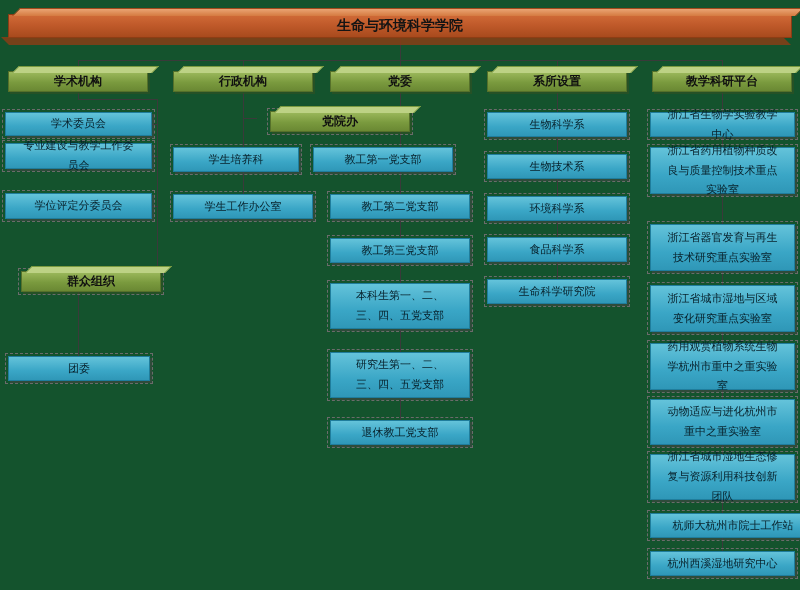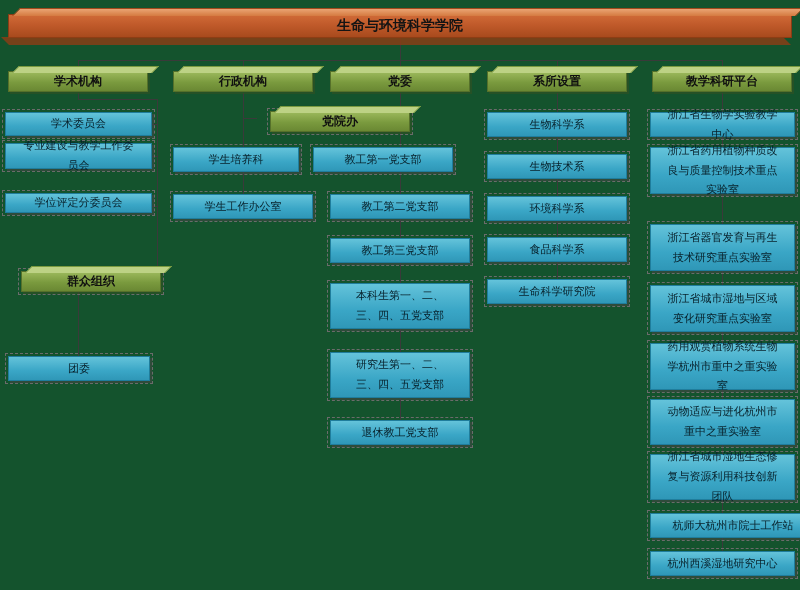--- a/index.html
+++ b/index.html
@@ -88,21 +88,21 @@
   <div class="root3d">生命与环境科学学院</div>
 
   <div class="g3d" style="left:8px;top:71px;width:140px">学术机构</div>
   <div class="g3d" style="left:173px;top:71px;width:140px">行政机构</div>
   <div class="g3d" style="left:330px;top:71px;width:140px">党委</div>
   <div class="g3d" style="left:487px;top:71px;width:140px">系所设置</div>
   <div class="g3d" style="left:652px;top:71px;width:140px">教学科研平台</div>
 
   <div class="leaf" style="left:5px;top:112px;width:147px;height:24px">学术委员会</div>
   <div class="leaf" style="left:5px;top:143px;width:147px;height:26px">专业建设与教学工作委员会</div>
-  <div class="leaf" style="left:5px;top:193px;width:147px;height:20px">学位评定分委员会</div>
+  <div class="leaf" style="left:5px;top:193px;width:147px;height:26px">学位评定分委员会</div>
 
   <div class="g3d dashed" style="left:8px;top:271px;width:140px">群众组织</div>
   <div class="leaf" style="left:8px;top:356px;width:142px;height:25px">团委</div>
 
   <div class="g3d dashed" style="left:257px;top:111px;width:140px">党院办</div>
 
   <div class="leaf" style="left:173px;top:147px;width:126px;height:25px">学生培养科</div>
   <div class="leaf" style="left:173px;top:194px;width:140px;height:25px">学生工作办公室</div>
 
   <div class="leaf" style="left:313px;top:147px;width:140px;height:25px">教工第一党支部</div>

